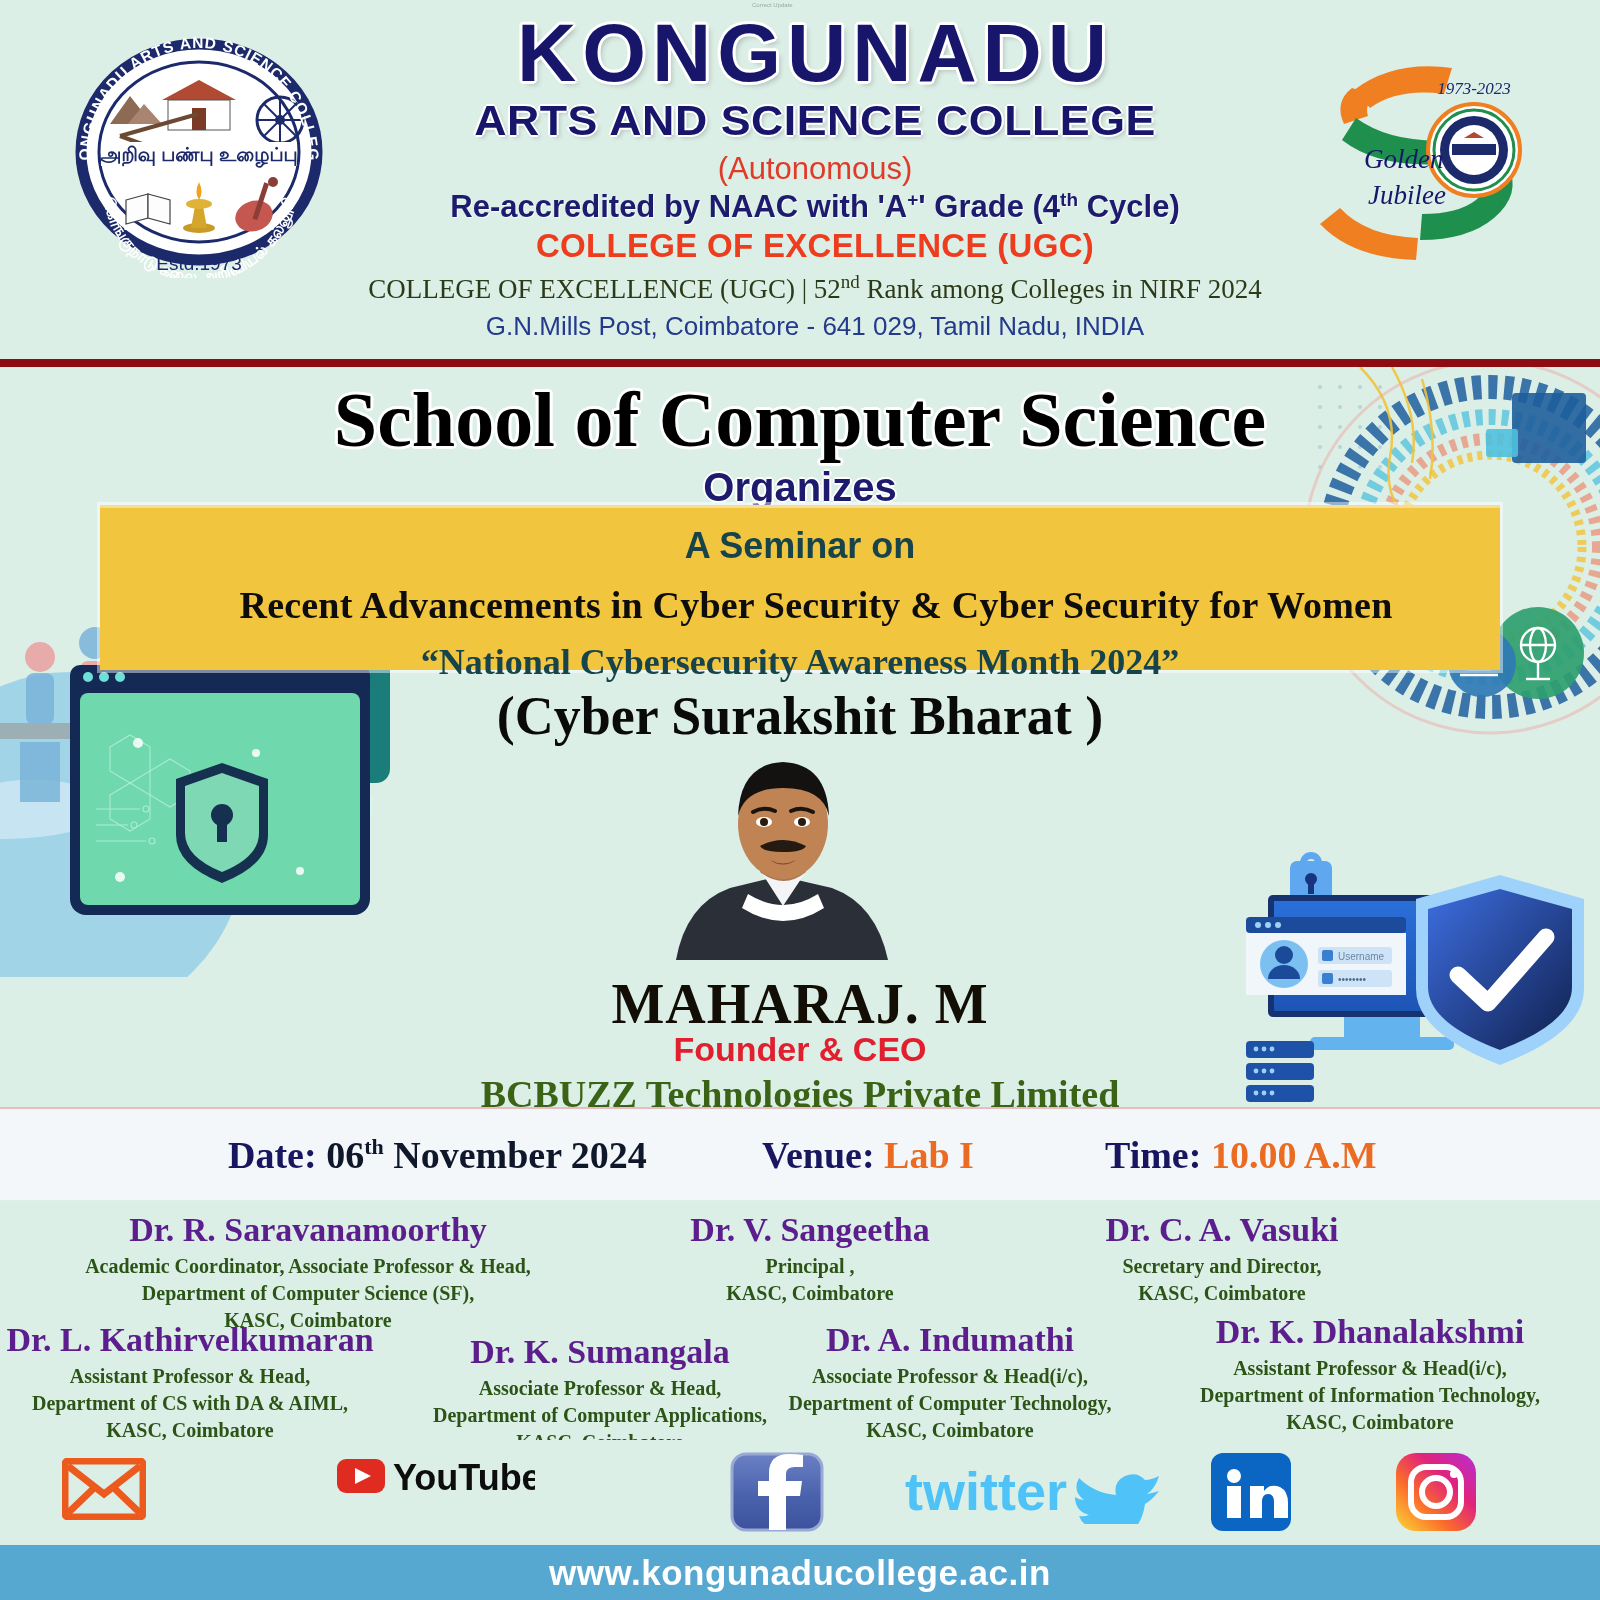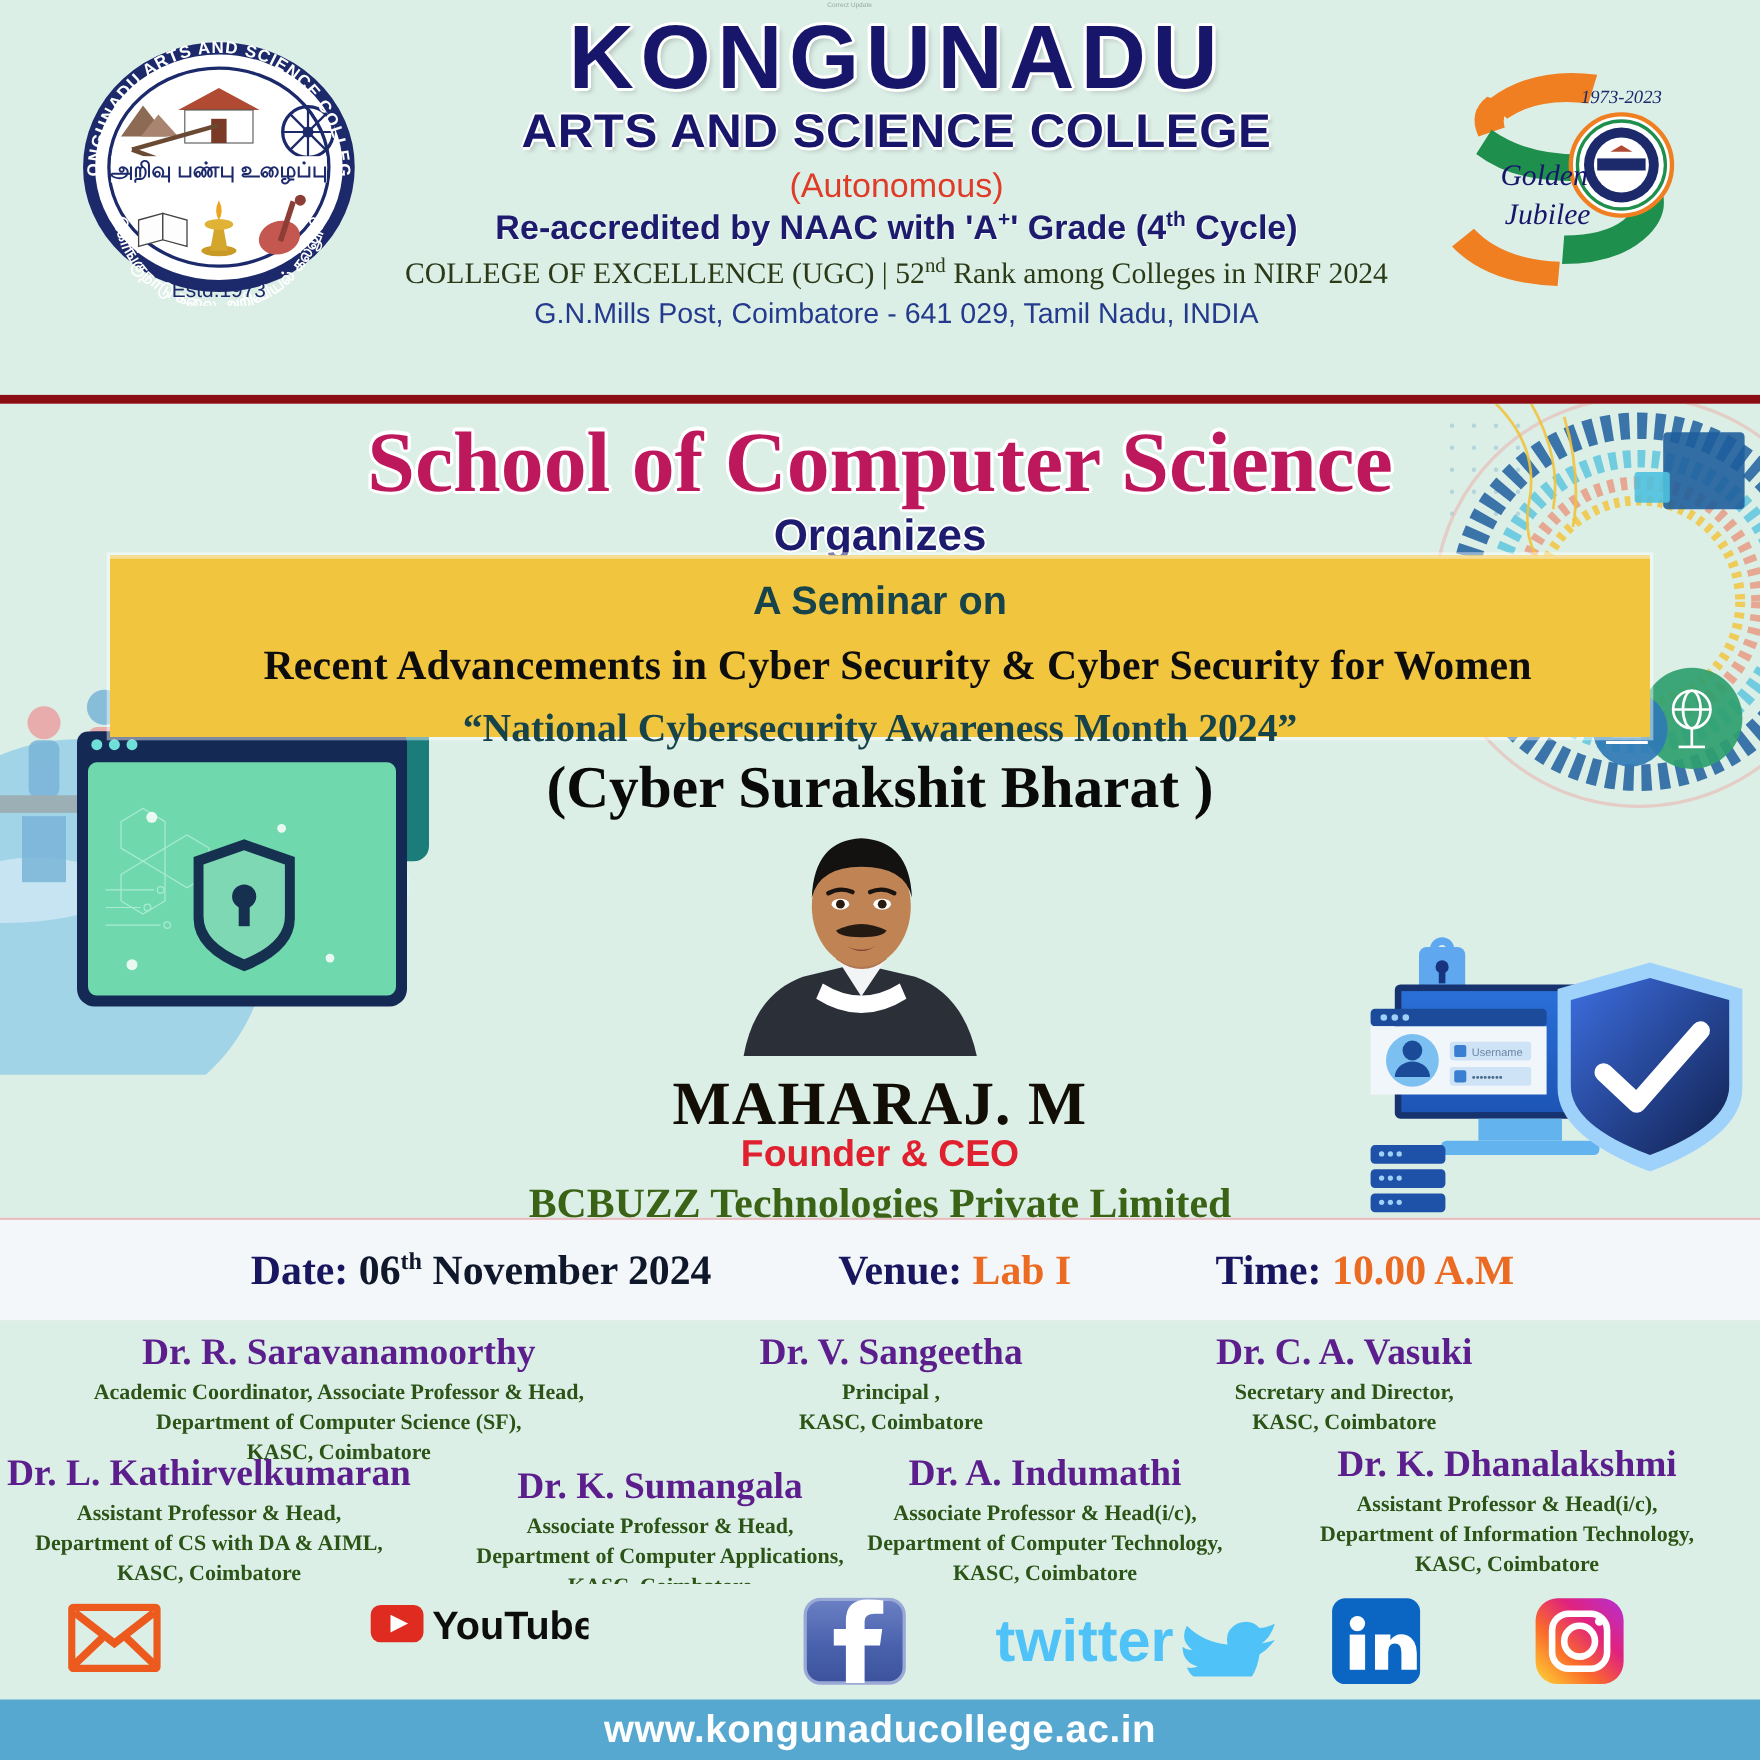--- a/index.html
+++ b/index.html
@@ -50,21 +50,21 @@
   .body-area { position:absolute; left:0; top:367px; width:1600px; height:740px; background:#dcefe7; overflow:hidden; }
 
   
   .deco-right { position:absolute; right:0; top:0; width:300px; height:420px; overflow:hidden; opacity:1; }
   .deco-right-bottom { position:absolute; right:0; top:470px; width:360px; height:270px; }
   .deco-left { position:absolute; left:0; top:180px; width:420px; height:430px; }
 
   .sos-title {
     position:absolute; left:0; top:8px; width:1600px; text-align:center;
     font-family:"Liberation Serif", serif; font-weight:bold; font-size:78px;
-    color:#be185d; letter-spacing:0px; z-index:10;
+    color:#000000; letter-spacing:0px; z-index:10;
     text-shadow: 3px 0 0 #fff, -3px 0 0 #fff, 0 3px 0 #fff, 0 -3px 0 #fff,
                  2px 2px 0 #fff, -2px 2px 0 #fff, 2px -2px 0 #fff, -2px -2px 0 #fff;
   }
   .organizes {
     position:absolute; left:0; top:98px; width:1600px; text-align:center;
     font-family:"Liberation Sans", sans-serif; font-weight:bold; font-size:40px;
     color:#1d1b6e; z-index:10;
     text-shadow: 2px 0 0 #fff, -2px 0 0 #fff, 0 2px 0 #fff, 0 -2px 0 #fff;
   }
 
@@ -222,20 +222,21 @@
         <text x="72" y="136" font-family="Liberation Serif, serif" font-size="27" font-style="italic" fill="#17166b">Golden</text>
         <text x="76" y="172" font-family="Liberation Serif, serif" font-size="27" font-style="italic" fill="#17166b">Jubilee</text>
       </svg>
     </div>
 
     <div class="head-text">
       <div class="college-name">KONGUNADU</div>
       <div class="college-sub">ARTS AND SCIENCE COLLEGE</div>
       <div class="autonomous">(Autonomous)</div>
       <div class="naac"><span>Re-accredited by NAAC with 'A</span><sup>+</sup><span>' Grade (4</span><sup>th</sup><span> Cycle)</span></div>
+      <div class="excellence">COLLEGE OF EXCELLENCE (UGC)</div>
       <div class="nirf"><span>COLLEGE OF EXCELLENCE (UGC) | 52</span><sup>nd</sup><span> Rank among Colleges in NIRF 2024</span></div>
       <div class="addr">G.N.Mills Post, Coimbatore - 641 029, Tamil Nadu, INDIA</div>
     </div>
   </div>
 
   <div class="red-rule"></div>
 
   <div class="body-area">
 
     <div class="deco-left">

